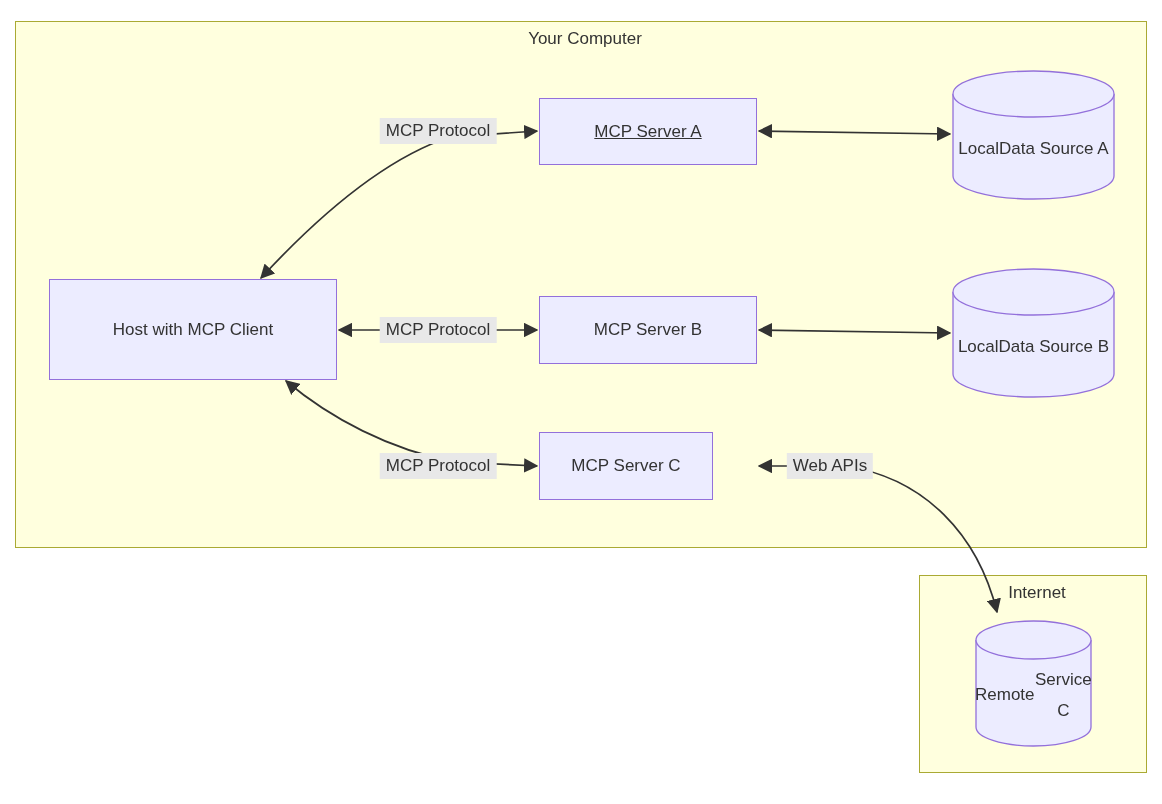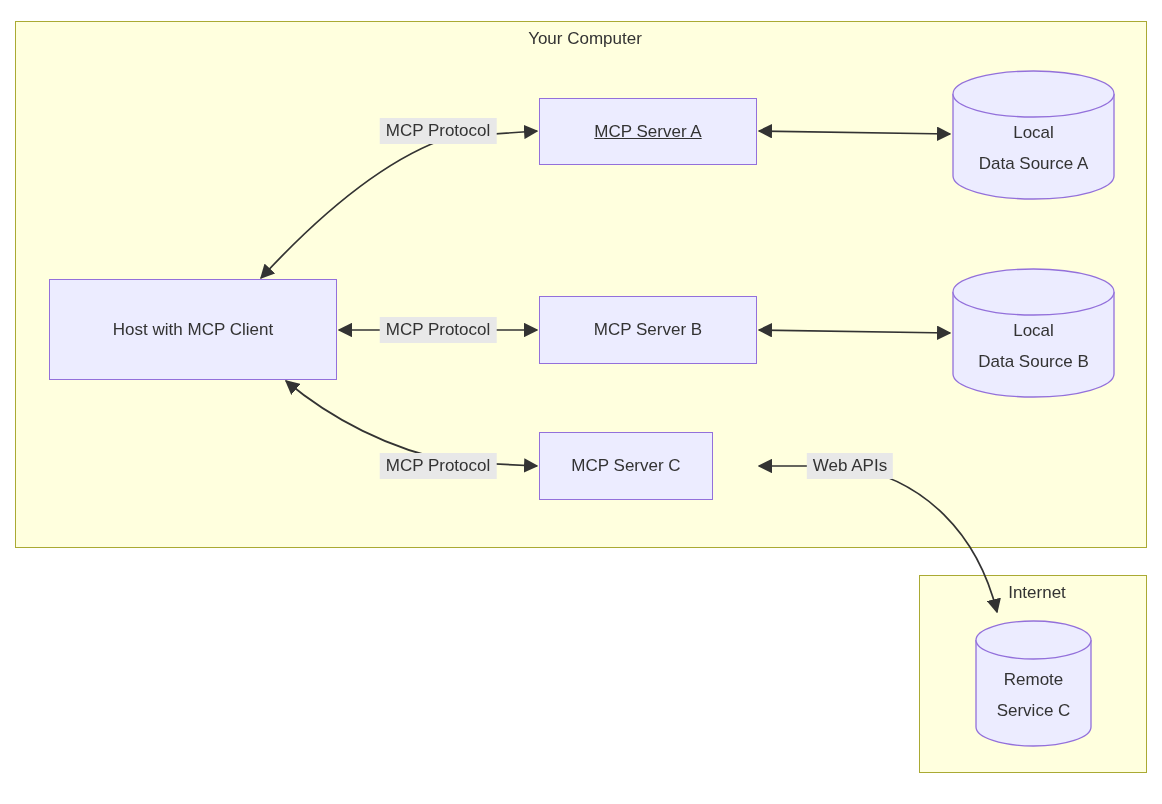--- a/index.html
+++ b/index.html
@@ -54,21 +54,21 @@
     position:absolute;
     z-index:1;
   }
   .cylinder svg{display:block;}
   .cyl-body{fill:var(--node-fill);stroke:var(--node-border);stroke-width:1.3;}
   .cyl-top{fill:var(--node-fill);stroke:var(--node-border);stroke-width:1.3;}
   .cylinder .cyl-label{
     position:absolute;
     inset:0;
     display:flex;
-    flex-direction:column;
+    flex-direction:row;
     align-items:center;
     justify-content:center;
     font-size:17px;
     line-height:31px;
     text-align:center;
   }
   .cylinder.big .cyl-label{padding-top:26px;}
   .cylinder.small .cyl-label{padding-top:22px;}
   .edges{
     position:absolute;
@@ -162,15 +162,15 @@
     <path class="edge" d="M339,330 L537,330" marker-start="url(#arrow)" marker-end="url(#arrow)"></path>
     <path class="edge" d="M286,381 C330,418 390,450 455,462 L537,466" marker-start="url(#arrow)" marker-end="url(#arrow)"></path>
     <path class="edge" d="M759,131 L950,134" marker-start="url(#arrow)" marker-end="url(#arrow)"></path>
     <path class="edge" d="M759,330 L950,333" marker-start="url(#arrow)" marker-end="url(#arrow)"></path>
     <path class="edge" d="M759,466 L845,466 C925,478 978,535 997,612" marker-start="url(#arrow)" marker-end="url(#arrow)"></path>
   </svg>
 
   <div class="edge-label" style="left:438px;top:131px;">MCP Protocol</div>
   <div class="edge-label" style="left:438px;top:330px;">MCP Protocol</div>
   <div class="edge-label" style="left:438px;top:466px;">MCP Protocol</div>
-  <div class="edge-label" style="left:850px;top:466px;">Web APIs</div>
+  <div class="edge-label" style="left:830px;top:466px;">Web APIs</div>
 
 </div>
 
 </body></html>

